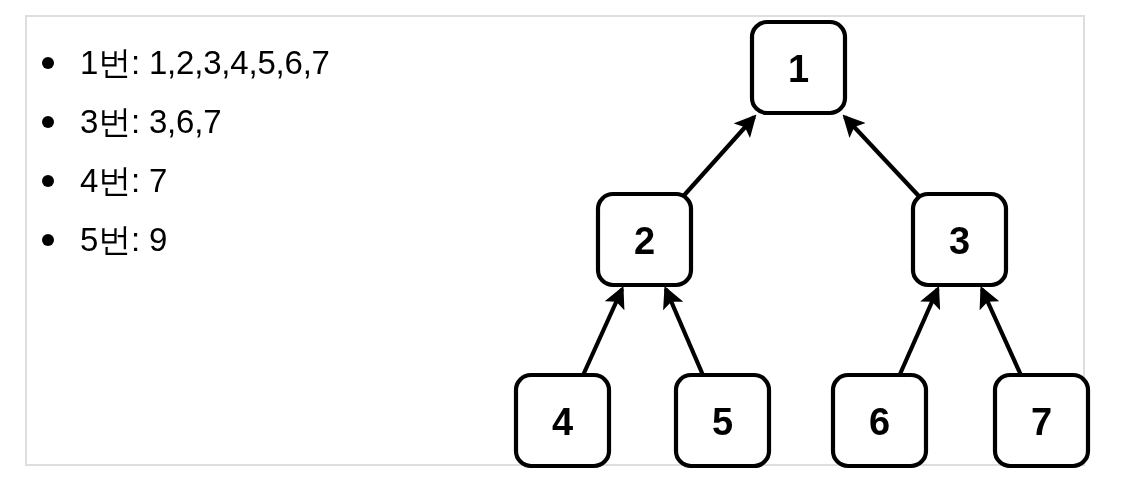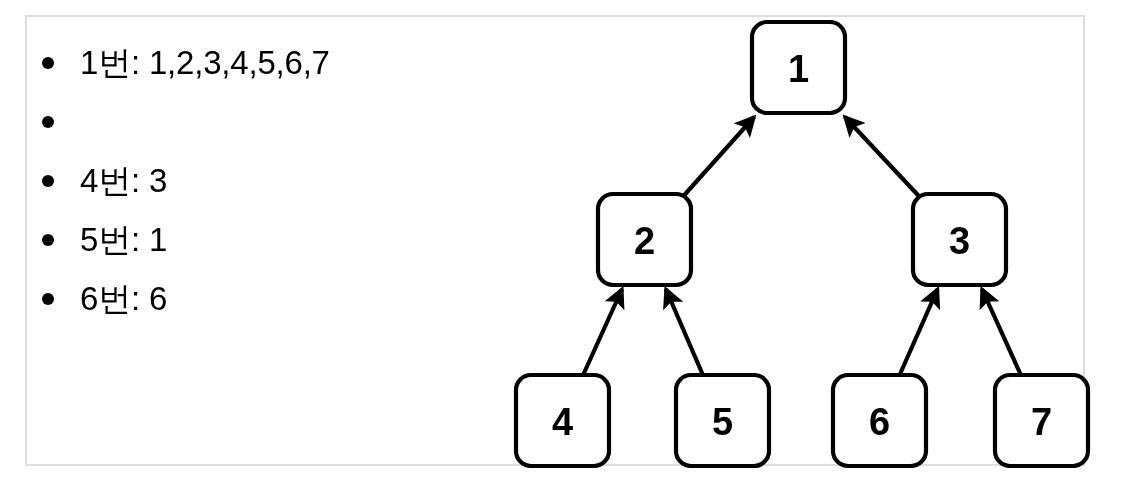--- a/index.html
+++ b/index.html
@@ -92,24 +92,23 @@
 </style>
 </head>
 <body>
 
 <div id="root">
 
   <div class="panel"></div>
 
   <ul class="list" id="bullet-list">
       <li><span class="dot"></span><span>1번: 1,2,3,4,5,6,7</span></li>
-      <li><span class="dot"></span></li>
-      <li><span class="dot"></span><span>4번: 3</span></li>
-      <li><span class="dot"></span><span>5번: 1</span></li>
-      <li><span class="dot"></span><span>6번: 6</span></li>
+      <li><span class="dot"></span><span>3번: 3,6,7</span></li>
+      <li><span class="dot"></span><span>4번: 7</span></li>
+      <li><span class="dot"></span><span>5번: 9</span></li>
     </ul>
 
   <div class="diagram">
     <svg width="1136" height="500" viewBox="0 0 1136 500" xmlns="http://www.w3.org/2000/svg">
       <defs>
         <marker id="arrowhead" markerWidth="5.2" markerHeight="5.2" refX="4.4" refY="2.6" orient="auto" markerUnits="strokeWidth">
           <path d="M0,0 L5.2,2.6 L0,5.2 L1.1,2.6 Z" fill="#000000"></path>
         </marker>
       </defs>
       <g id="edge-layer">

